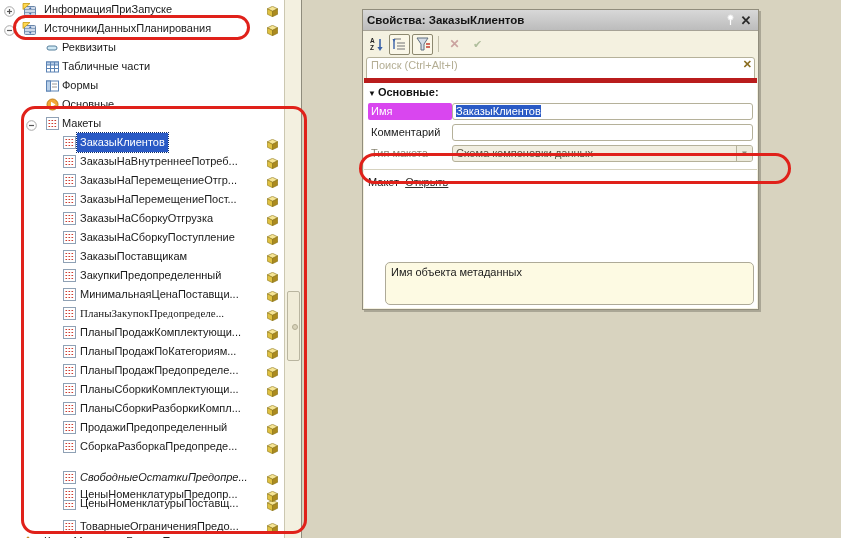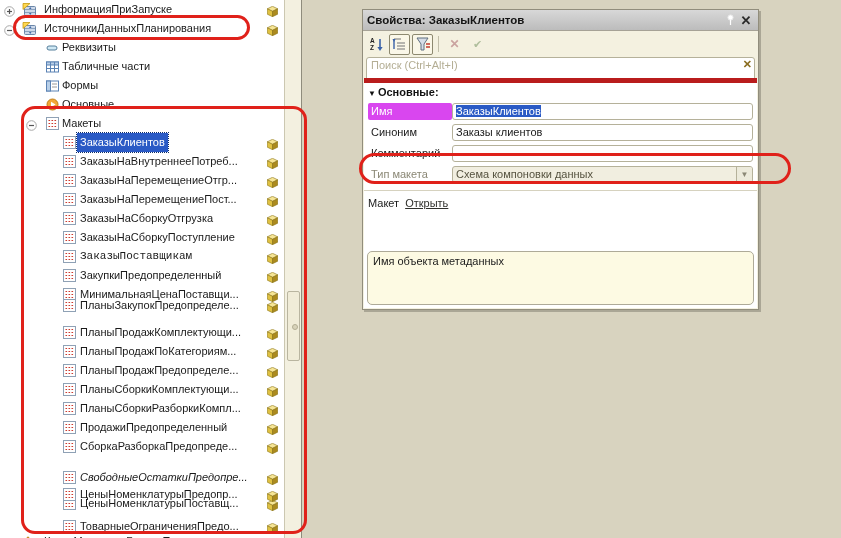--- a/index.html
+++ b/index.html
@@ -68,21 +68,21 @@
   .prop-value .selrange { background:#2a5ac5; color:#fff; }
   .prop-value.disabled { background:#f1eee0; color:#55523f; }
   .dd-btn { position:absolute; right:0; top:0; width:16px; height:15px; background:#eceadb;
             border-left:1px solid #b5b19a; border-radius:0 2px 2px 0; text-align:center;
             font-size:8px; color:#8a8775; line-height:15px; }
 
   .hr-line { height:1px; background:#d6d2bf; margin:6px 0 4px 0; }
   .link-row { font-size:11px; color:#1a1a1a; padding:2px 4px; }
   .link-row a { color:#30302c; text-decoration:underline; margin-left:6px; }
 
-  .info-box { position:absolute; left:3px; right:3px; bottom:3px; height:54px;
+  .info-box { position:absolute; left:21px; right:3px; bottom:3px; height:43px;
               background:#fdfae3; border:1px solid #aeaa98; border-radius:5px;
               font-size:11px; color:#1a1a1a; padding:3px 5px; }
 </style>
 </head>
 <body>
 
 <div class="tree-pane">
   <div id="tree-rows">
       <div class="tree-row" style="top: 0px;">
         <span class="expander" style="left: 4px;"><svg width="11" height="11" viewBox="0 0 11 11">
@@ -254,21 +254,21 @@
             <polygon points="5.5,5.3 10.7,2.8 10.7,8.2 5.5,10.7" fill="#ab8a1e" stroke="#8a7318" stroke-width="0.6"></polygon>
           </svg></span>
       </div>
       <div class="tree-row" style="top: 247px;">
         <span class="node-icon" style="left: 63px;"><svg width="13" height="13" viewBox="0 0 13 13">
             <rect x="0.5" y="0.5" width="12" height="12" fill="#fff" stroke="#8fa1b5"></rect>
             <line x1="2.5" y1="3.5" x2="10.5" y2="3.5" stroke="#cc3b2f" stroke-dasharray="1.6 1.4"></line>
             <line x1="2.5" y1="6.5" x2="10.5" y2="6.5" stroke="#cc3b2f" stroke-dasharray="1.6 1.4"></line>
             <line x1="2.5" y1="9.5" x2="10.5" y2="9.5" stroke="#cc3b2f" stroke-dasharray="1.6 1.4"></line>
           </svg></span>
-        <span class="lbl" style="left: 77px; font-family: Liberation Mono, monospace;">ЗаказыПоставщикам</span>
+        <span class="lbl" style="left: 77px;">ЗаказыПоставщикам</span>
         <span class="cube"><svg width="11" height="11" viewBox="0 0 11 11">
             <polygon points="5.5,0.3 10.7,2.8 5.5,5.3 0.3,2.8" fill="#f6e596" stroke="#8a7318" stroke-width="0.6"></polygon>
             <polygon points="0.3,2.8 5.5,5.3 5.5,10.7 0.3,8.2" fill="#dfc142" stroke="#8a7318" stroke-width="0.6"></polygon>
             <polygon points="5.5,5.3 10.7,2.8 10.7,8.2 5.5,10.7" fill="#ab8a1e" stroke="#8a7318" stroke-width="0.6"></polygon>
           </svg></span>
       </div>
       <div class="tree-row" style="top: 266px;">
         <span class="node-icon" style="left: 63px;"><svg width="13" height="13" viewBox="0 0 13 13">
             <rect x="0.5" y="0.5" width="12" height="12" fill="#fff" stroke="#8fa1b5"></rect>
             <line x1="2.5" y1="3.5" x2="10.5" y2="3.5" stroke="#cc3b2f" stroke-dasharray="1.6 1.4"></line>
@@ -289,21 +289,21 @@
             <line x1="2.5" y1="6.5" x2="10.5" y2="6.5" stroke="#cc3b2f" stroke-dasharray="1.6 1.4"></line>
             <line x1="2.5" y1="9.5" x2="10.5" y2="9.5" stroke="#cc3b2f" stroke-dasharray="1.6 1.4"></line>
           </svg></span>
         <span class="lbl" style="left: 77px;">МинимальнаяЦенаПоставщи...</span>
         <span class="cube"><svg width="11" height="11" viewBox="0 0 11 11">
             <polygon points="5.5,0.3 10.7,2.8 5.5,5.3 0.3,2.8" fill="#f6e596" stroke="#8a7318" stroke-width="0.6"></polygon>
             <polygon points="0.3,2.8 5.5,5.3 5.5,10.7 0.3,8.2" fill="#dfc142" stroke="#8a7318" stroke-width="0.6"></polygon>
             <polygon points="5.5,5.3 10.7,2.8 10.7,8.2 5.5,10.7" fill="#ab8a1e" stroke="#8a7318" stroke-width="0.6"></polygon>
           </svg></span>
       </div>
-      <div class="tree-row" style="top: 296px;">
+      <div class="tree-row" style="top: 304px; font-family: Liberation Serif, serif;">
         <span class="node-icon" style="left: 63px;"><svg width="13" height="13" viewBox="0 0 13 13">
             <rect x="0.5" y="0.5" width="12" height="12" fill="#fff" stroke="#8fa1b5"></rect>
             <line x1="2.5" y1="3.5" x2="10.5" y2="3.5" stroke="#cc3b2f" stroke-dasharray="1.6 1.4"></line>
             <line x1="2.5" y1="6.5" x2="10.5" y2="6.5" stroke="#cc3b2f" stroke-dasharray="1.6 1.4"></line>
             <line x1="2.5" y1="9.5" x2="10.5" y2="9.5" stroke="#cc3b2f" stroke-dasharray="1.6 1.4"></line>
           </svg></span>
         <span class="lbl" style="left: 77px;">ПланыЗакупокПредопределе...</span>
         <span class="cube"><svg width="11" height="11" viewBox="0 0 11 11">
             <polygon points="5.5,0.3 10.7,2.8 5.5,5.3 0.3,2.8" fill="#f6e596" stroke="#8a7318" stroke-width="0.6"></polygon>
             <polygon points="0.3,2.8 5.5,5.3 5.5,10.7 0.3,8.2" fill="#dfc142" stroke="#8a7318" stroke-width="0.6"></polygon>
@@ -531,24 +531,20 @@
   <div class="props-content">
     <div class="section-hdr">
       <span class="tri">▼</span><span>Основные:</span>
     </div>
 
     <div class="prop-row">
       <span class="prop-label sel">Имя</span>
       <span class="prop-value"><span class="selrange">ЗаказыКлиентов</span></span>
     </div>
     <div class="prop-row">
-      <span class="prop-label">Синоним</span>
-      <span class="prop-value">Заказы клиентов</span>
-    </div>
-    <div class="prop-row">
       <span class="prop-label">Комментарий</span>
       <span class="prop-value"></span>
     </div>
     <div class="prop-row">
       <span class="prop-label dim">Тип макета</span>
       <span class="prop-value disabled">
         <span>Схема компоновки данных</span>
         <span class="dd-btn">▼</span>
       </span>
     </div>

